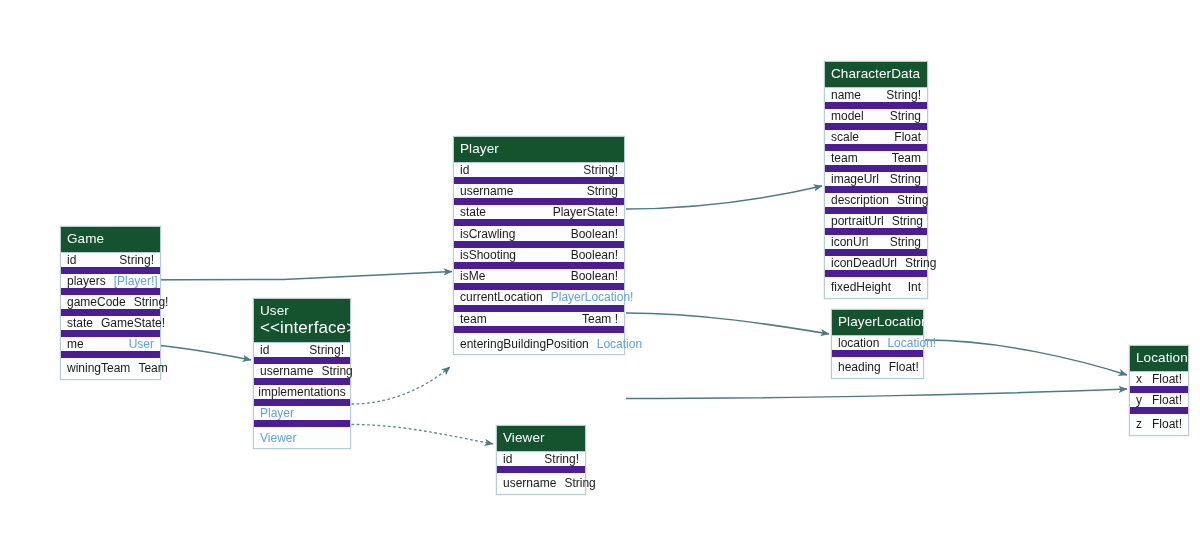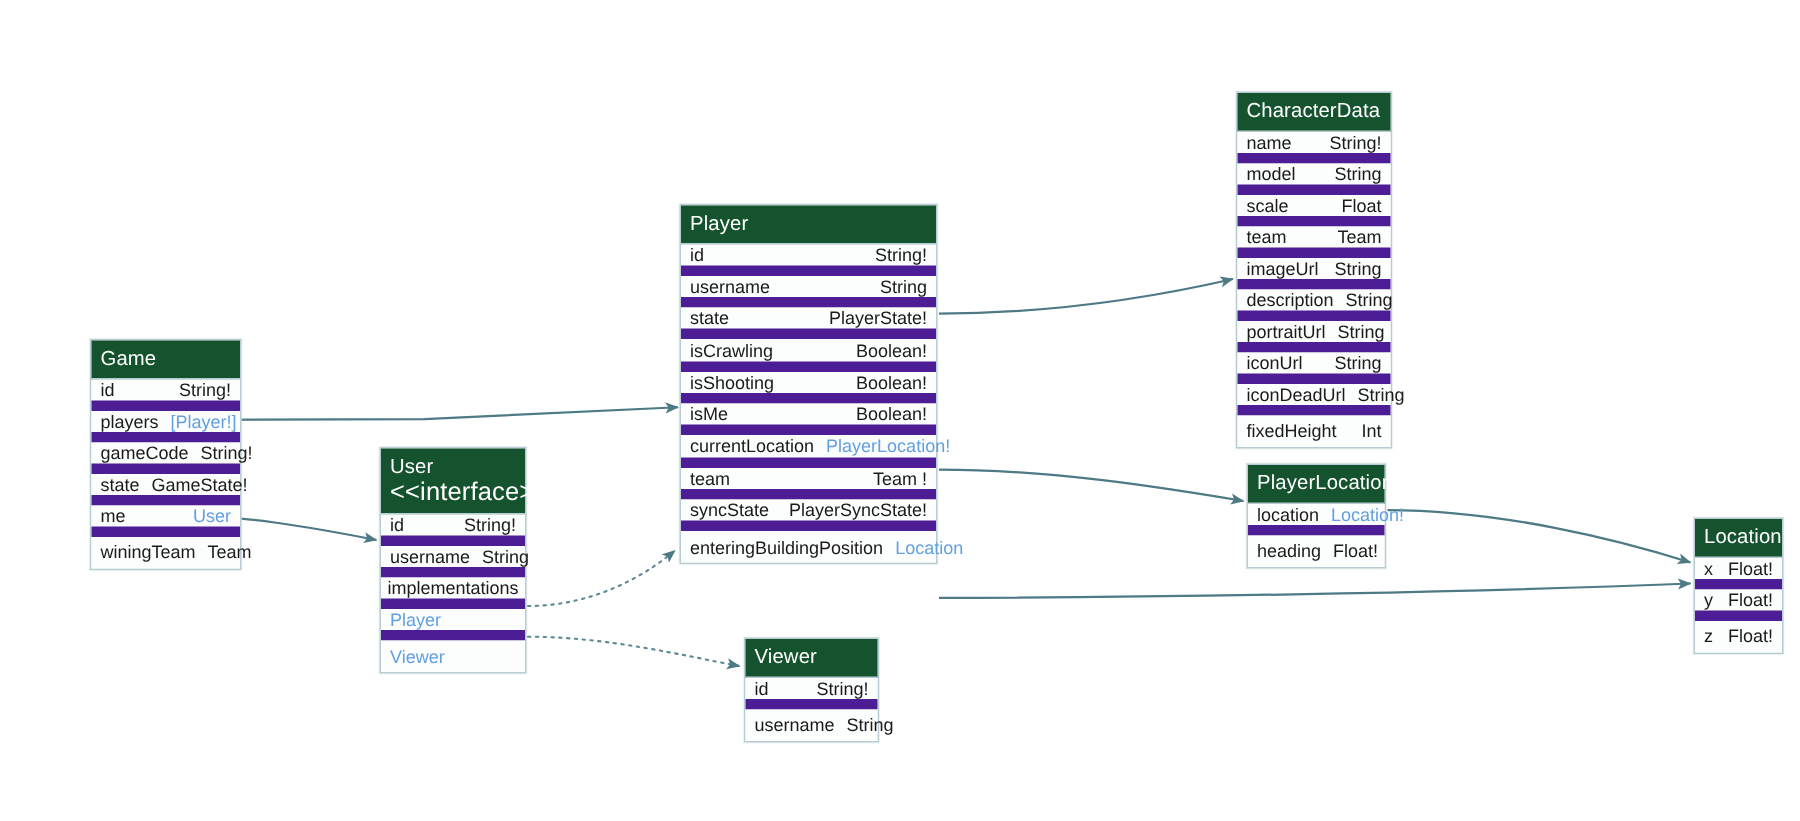--- a/index.html
+++ b/index.html
@@ -189,24 +189,20 @@
     </div>
     <div class="row">
       <span class="fname">currentLocation</span>
       <span class="ftype link">PlayerLocation!</span>
     </div>
     <div class="row">
       <span class="fname">team</span>
       <span class="ftype">Team !</span>
     </div>
     <div class="row">
-      <span class="fname">syncState</span>
-      <span class="ftype">PlayerSyncState!</span>
-    </div>
-    <div class="row">
       <span class="fname">enteringBuildingPosition</span>
       <span class="ftype link">Location</span>
     </div>
   </div>
 
   <div class="entity" id="box-characterdata">
     <div class="entity-header">
       <span>CharacterData</span>
     </div>
     <div class="row">

